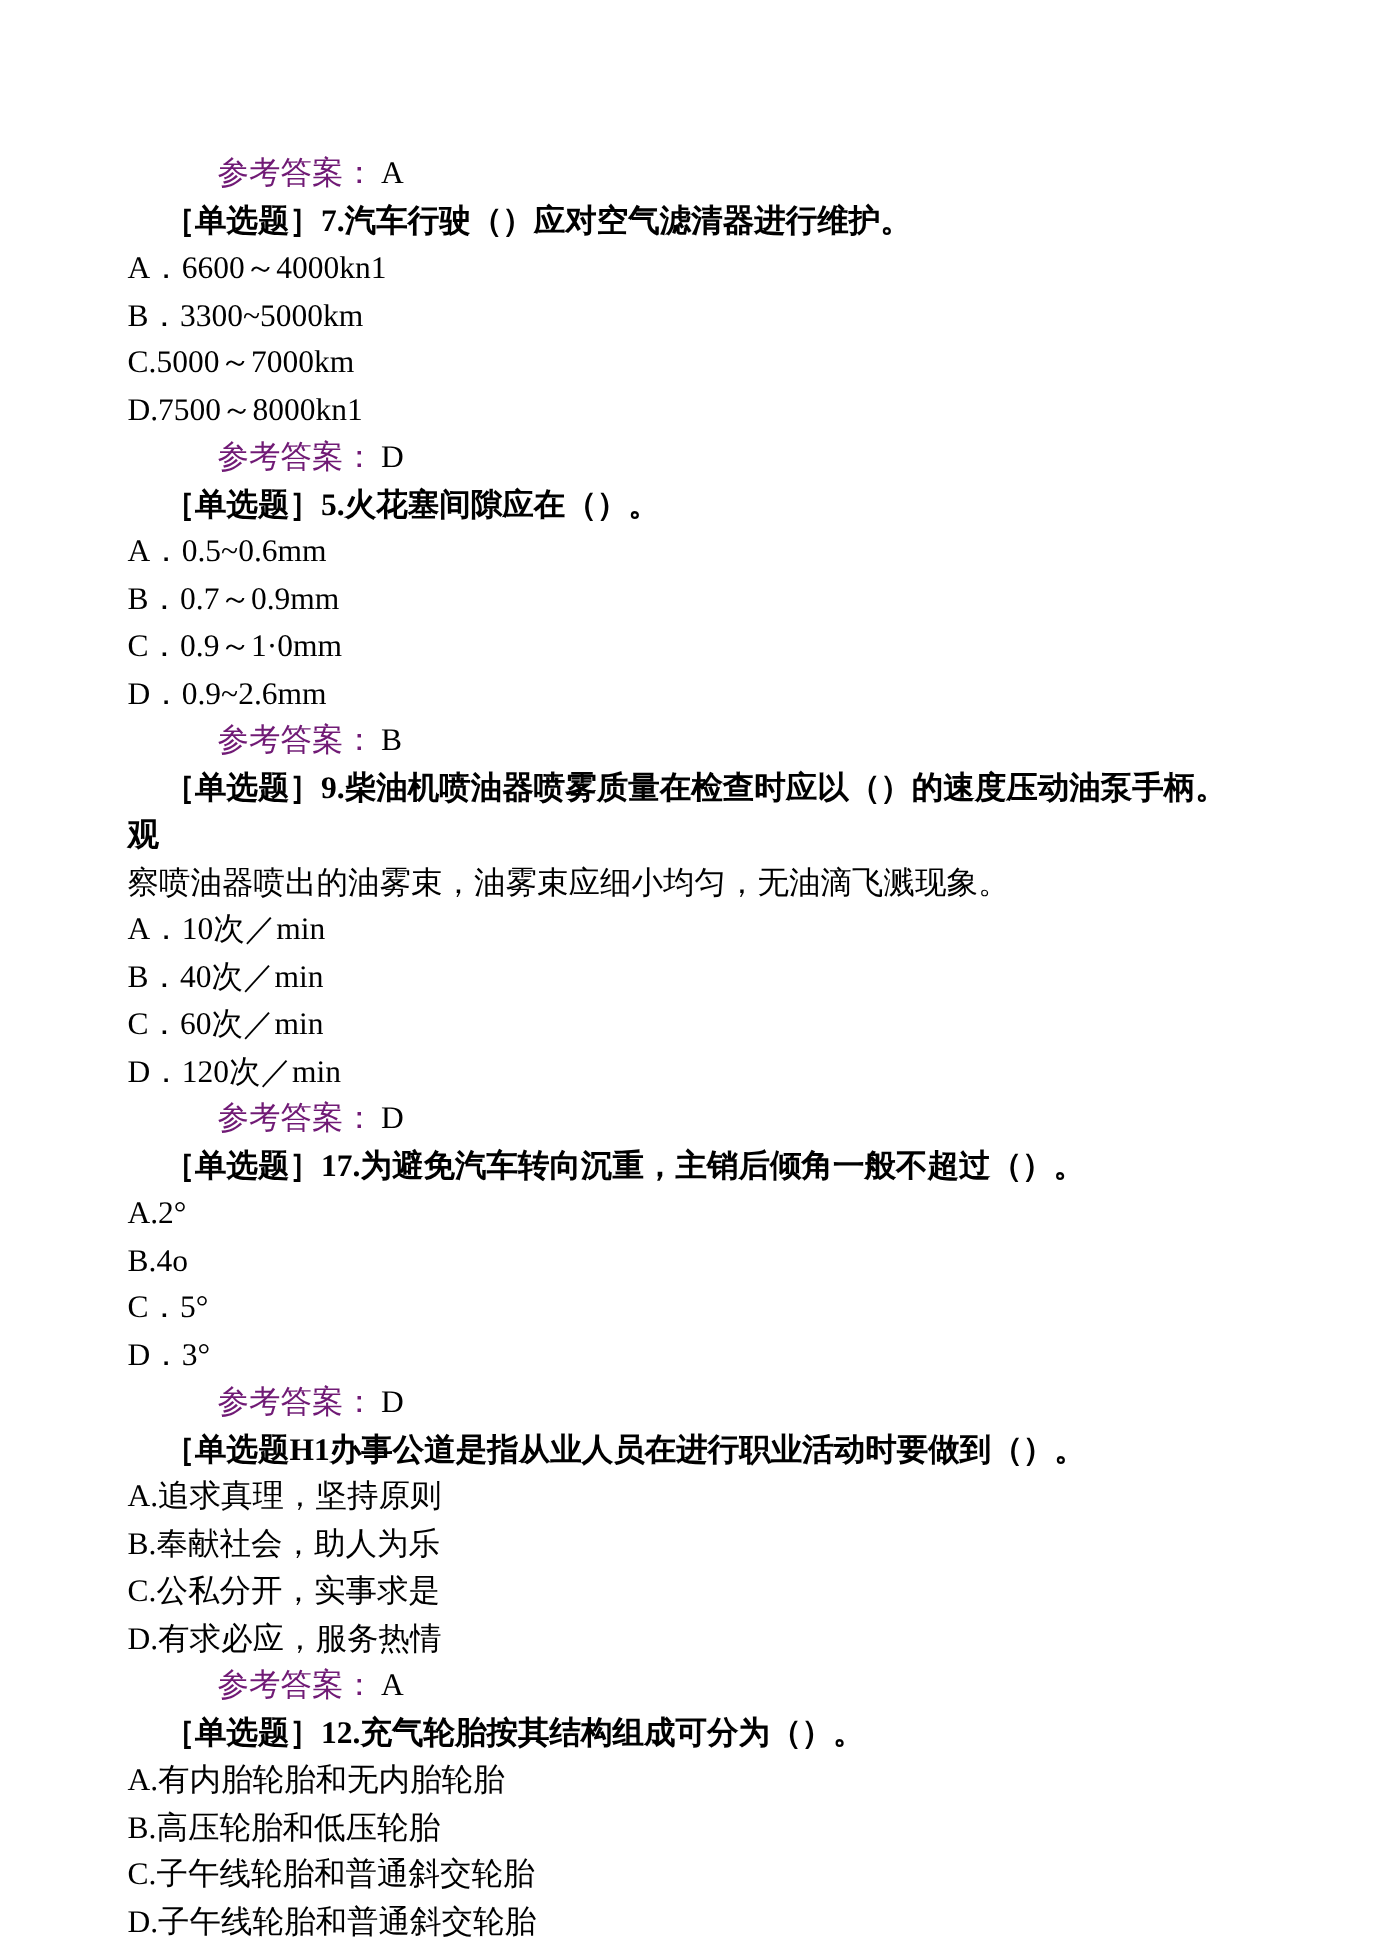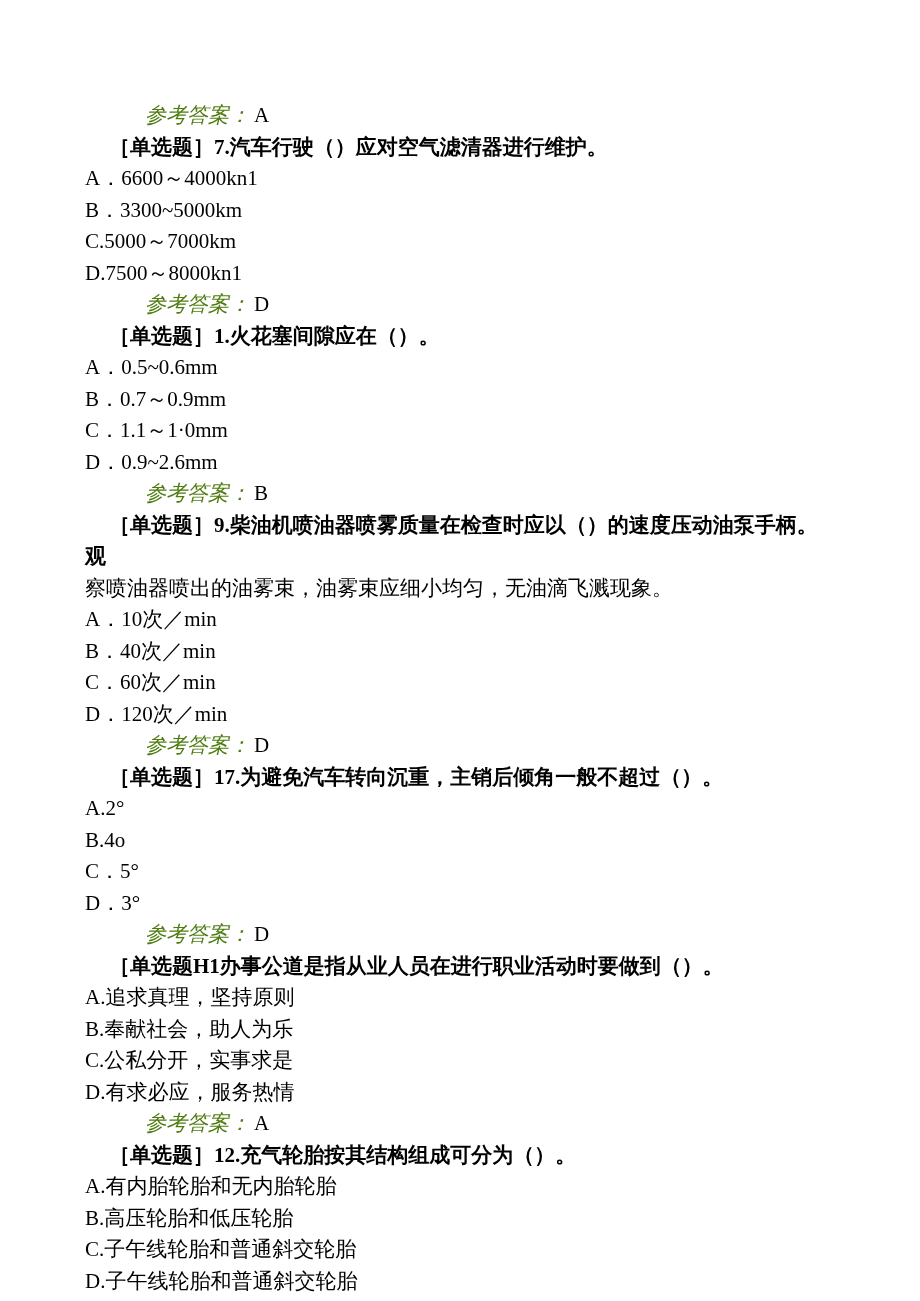--- a/index.html
+++ b/index.html
@@ -7,23 +7,22 @@
       font-size: 21px;
       line-height: 1.5;
       padding: 100px 85px 40px 85px;
       margin: 0;
       width: 920px;
       box-sizing: border-box;
       background: #fff;
       color: #000;
     }
     .answer-label {
-      color: #4d7c0f;
+      color: #701a75;
       margin-left: 60px;
-      font-style: italic;
     }
     .answer-value {
       color: #000;
       margin-left: 4px;
     }
     p {
       margin: 0;
       padding: 0;
     }
     .question-indent {
@@ -36,24 +35,24 @@
 
 <p><span class="answer-label">参考答案：</span><span class="answer-value">A</span></p>
 
 <p class="question-indent">［单选题］7.汽车行驶（）应对空气滤清器进行维护。</p>
 <p>A．6600～4000kn1</p>
 <p>B．3300~5000km</p>
 <p>C.5000～7000km</p>
 <p>D.7500～8000kn1</p>
 <p><span class="answer-label">参考答案：</span><span class="answer-value">D</span></p>
 
-<p class="question-indent">［单选题］1.火花塞间隙应在（）。</p>
+<p class="question-indent">［单选题］5.火花塞间隙应在（）。</p>
 <p>A．0.5~0.6mm</p>
 <p>B．0.7～0.9mm</p>
-<p>C．1.1～1·0mm</p>
+<p>C．0.9～1·0mm</p>
 <p>D．0.9~2.6mm</p>
 <p><span class="answer-label">参考答案：</span><span class="answer-value">B</span></p>
 
 <p class="question-indent">［单选题］9.柴油机喷油器喷雾质量在检查时应以（）的速度压动油泵手柄。观</p>
 <p>察喷油器喷出的油雾束，油雾束应细小均匀，无油滴飞溅现象。</p>
 <p>A．10次／min</p>
 <p>B．40次／min</p>
 <p>C．60次／min</p>
 <p>D．120次／min</p>
 <p><span class="answer-label">参考答案：</span><span class="answer-value">D</span></p>

